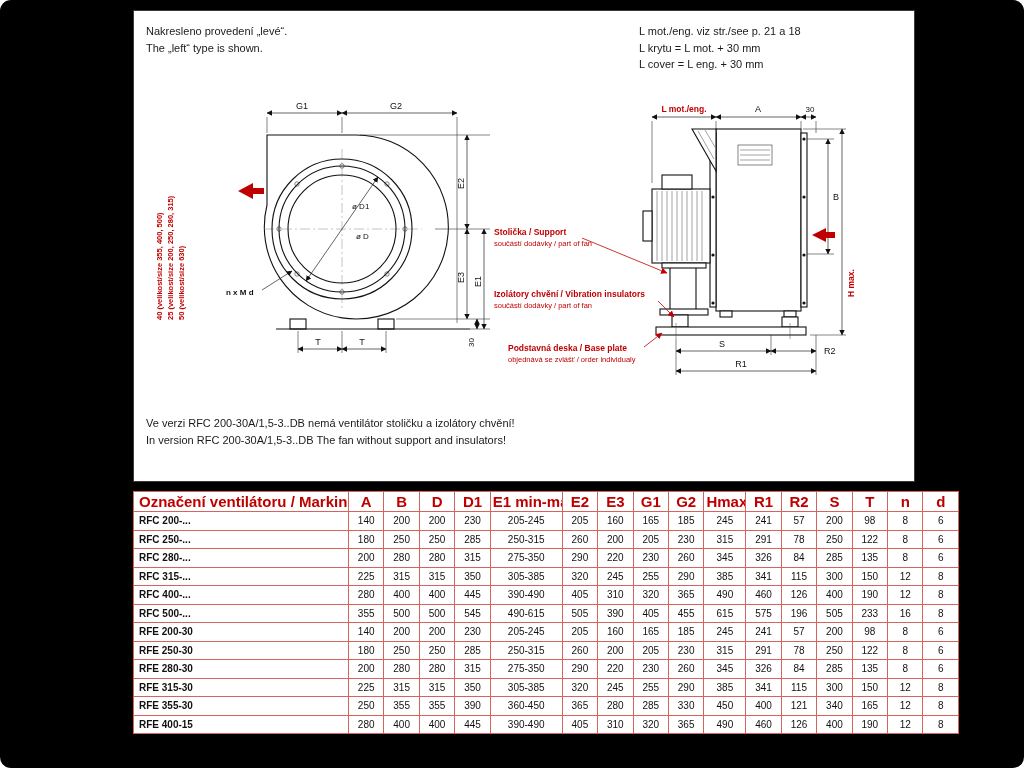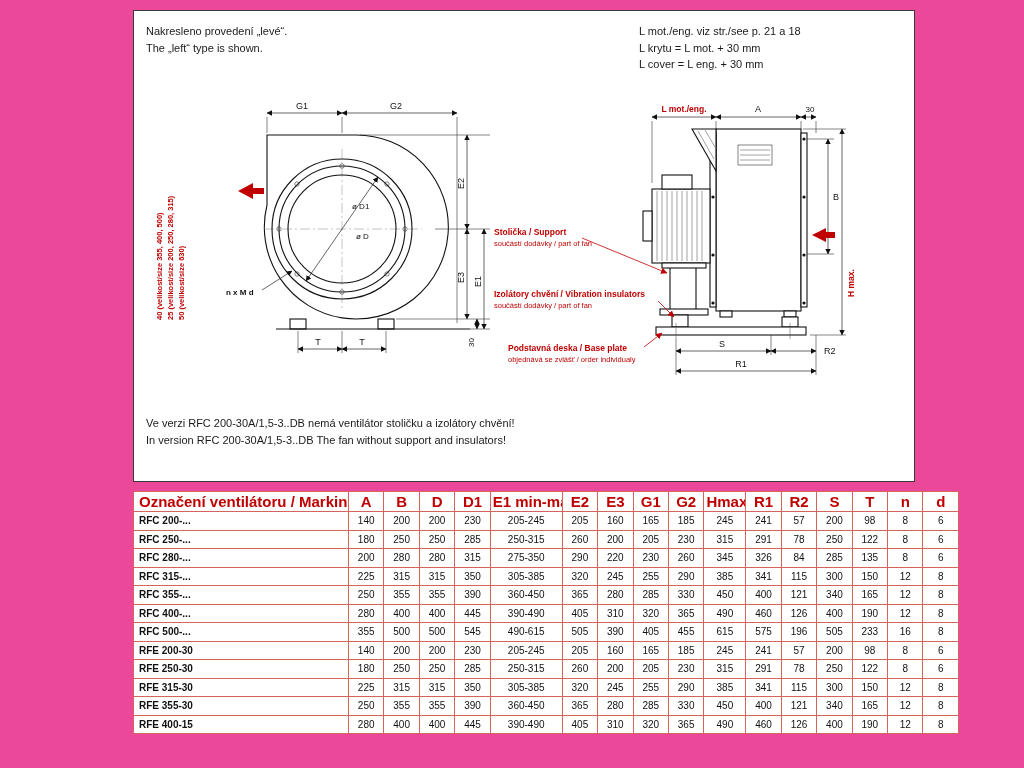--- a/index.html
+++ b/index.html
@@ -1,17 +1,17 @@
 <!DOCTYPE html>
 <html><head>
 <meta charset="utf-8">
 <style>
   html,body{margin:0;padding:0;background:#fff;}
   body{font-family:"Liberation Sans",sans-serif;}
-  .page{position:relative;width:1024px;height:768px;background:#ec4899;overflow:hidden;}
+  .page{position:relative;width:1024px;height:768px;background:#000000;overflow:hidden;border-radius:11px;}
   .panel{position:absolute;left:133px;top:10px;width:780px;height:470px;border:1px solid #3a3a3a;background:#fff;}
   .note{position:absolute;font-size:11px;color:#1a1a1a;line-height:1.5;}
   .note div{white-space:nowrap;}
   .svgwrap{position:absolute;}
   
   .out{stroke:#111;stroke-width:1.1;fill:none;}
   .outw{stroke:#111;stroke-width:1.1;fill:#fff;}
   .thin{stroke:#333;stroke-width:0.6;fill:none;}
   .dim{stroke:#222;stroke-width:0.7;fill:none;}
   .cl{stroke:#888;stroke-width:0.5;stroke-dasharray:10 3 2 3;fill:none;}
@@ -352,39 +352,20 @@
             <td>290</td>
             <td>385</td>
             <td>341</td>
             <td>115</td>
             <td>300</td>
             <td>150</td>
             <td>12</td>
             <td>8</td>
           </tr>
           <tr>
-            <td class="name-col">RFC 355-...</td>
-            <td>250</td>
-            <td>355</td>
-            <td>355</td>
-            <td>390</td>
-            <td>360-450</td>
-            <td>365</td>
-            <td>280</td>
-            <td>285</td>
-            <td>330</td>
-            <td>450</td>
-            <td>400</td>
-            <td>121</td>
-            <td>340</td>
-            <td>165</td>
-            <td>12</td>
-            <td>8</td>
-          </tr>
-          <tr>
             <td class="name-col">RFC 400-...</td>
             <td>280</td>
             <td>400</td>
             <td>400</td>
             <td>445</td>
             <td>390-490</td>
             <td>405</td>
             <td>310</td>
             <td>320</td>
             <td>365</td>
@@ -447,20 +428,39 @@
             <td>230</td>
             <td>315</td>
             <td>291</td>
             <td>78</td>
             <td>250</td>
             <td>122</td>
             <td>8</td>
             <td>6</td>
           </tr>
           <tr>
+            <td class="name-col">RFE 280-30</td>
+            <td>200</td>
+            <td>280</td>
+            <td>280</td>
+            <td>315</td>
+            <td>275-350</td>
+            <td>290</td>
+            <td>220</td>
+            <td>230</td>
+            <td>260</td>
+            <td>345</td>
+            <td>326</td>
+            <td>84</td>
+            <td>285</td>
+            <td>135</td>
+            <td>8</td>
+            <td>6</td>
+          </tr>
+          <tr>
             <td class="name-col">RFE 315-30</td>
             <td>225</td>
             <td>315</td>
             <td>315</td>
             <td>350</td>
             <td>305-385</td>
             <td>320</td>
             <td>245</td>
             <td>255</td>
             <td>290</td>

